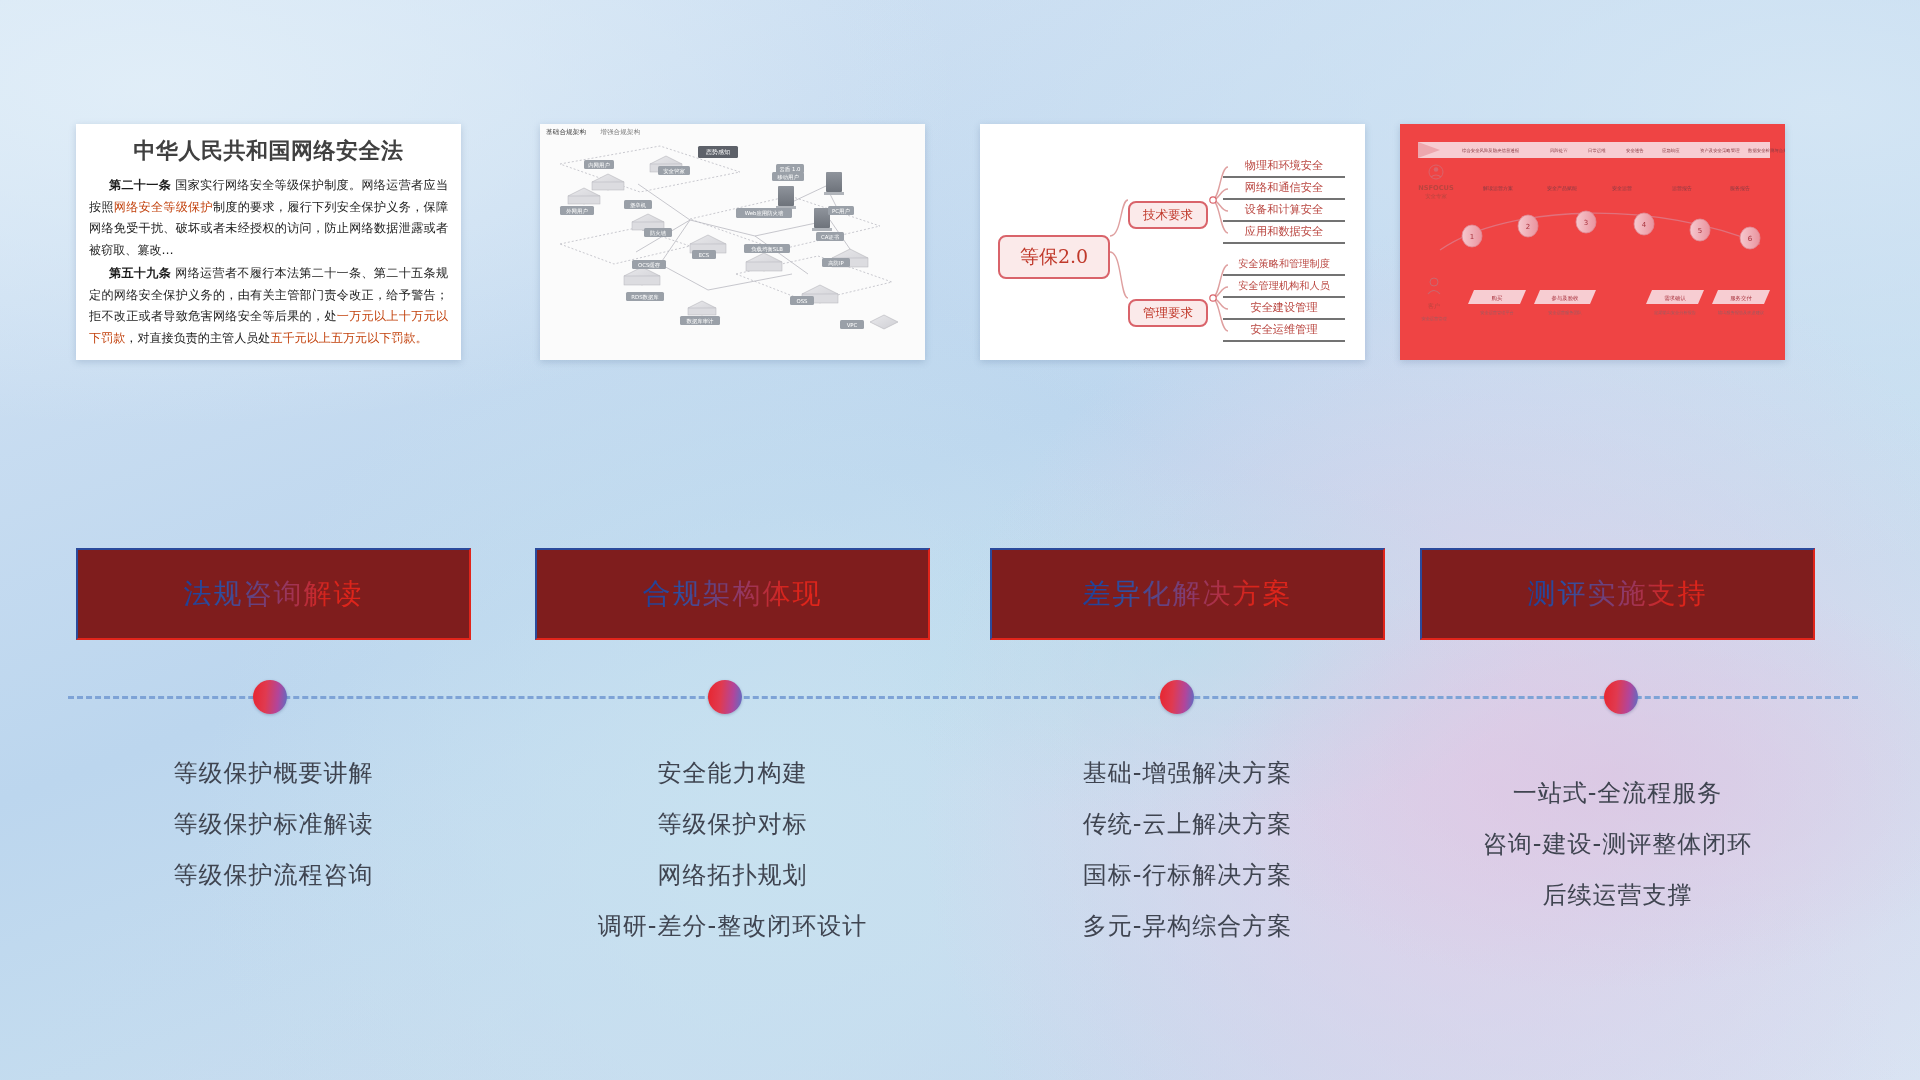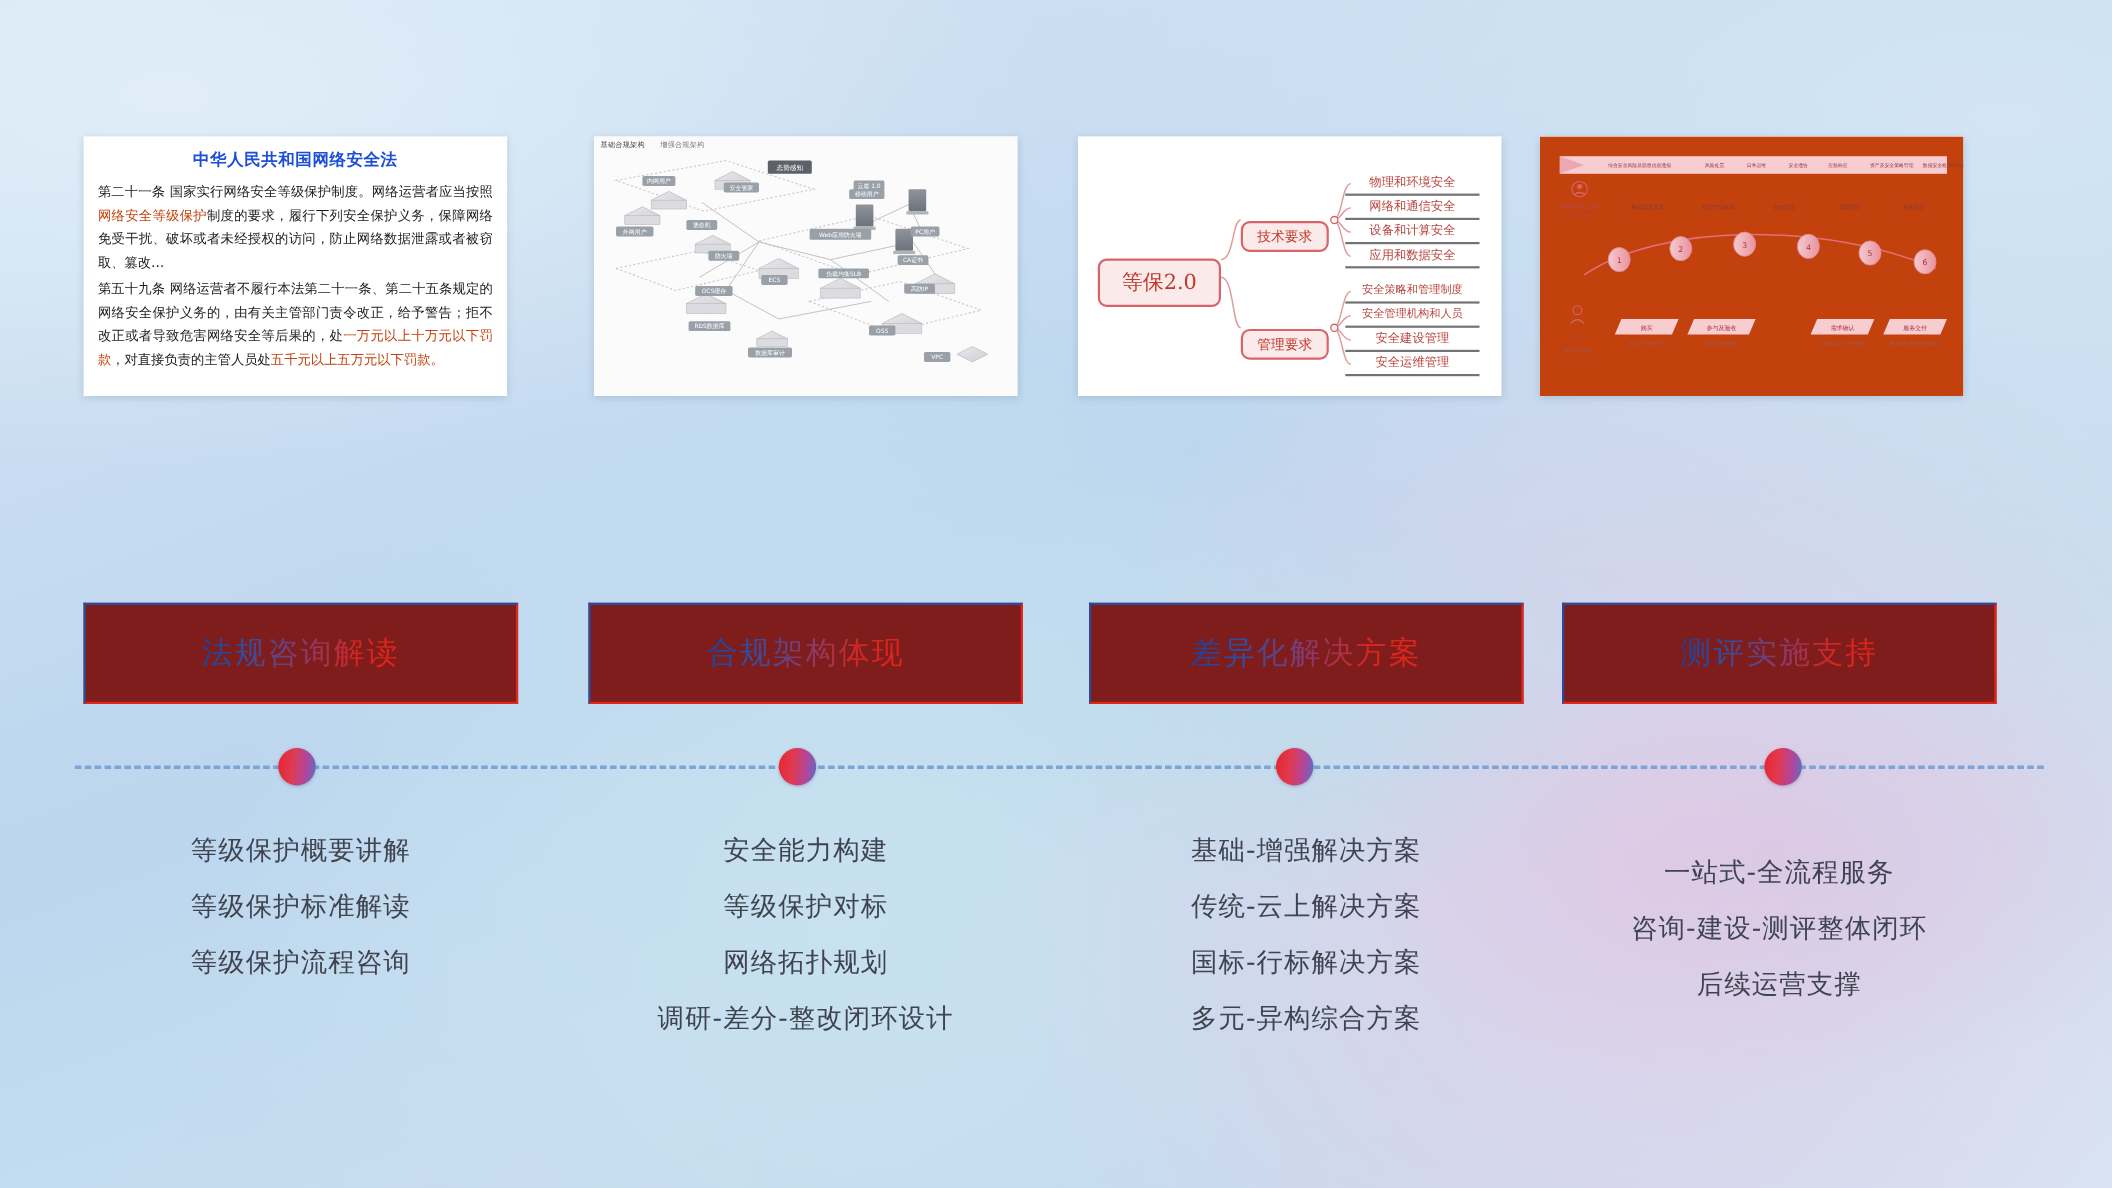--- a/index.html
+++ b/index.html
@@ -37,30 +37,30 @@
     overflow: hidden;
   }
   .card.c1 { left: 76px; }
   .card.c2 { left: 540px; }
   .card.c3 { left: 980px; }
   .card.c4 { left: 1400px; }
 
   
   .law { padding: 12px 13px 0 13px; }
   .law-title {
-    text-align: center; font-weight: bold; font-size: 15px; color: #1d4ed8;
+    text-align: center; font-weight: bold; font-size: 22px; color: #404040;
     letter-spacing: .5px; margin-bottom: 9px;
     font-family: "DejaVu Sans", "Liberation Sans", sans-serif;
   }
   .law p {
     font-size: 12.1px; line-height: 1.78; color: #1b1b1b; text-align: justify;
     font-family: "DejaVu Sans", "Liberation Sans", sans-serif;
   }
   .law p + p { margin-top: 2px; }
-  .law b { font-weight: normal; }
+  .law b { font-weight: bold; margin-left: 20px; }
   .law .hl { color: #c2410c; }
 
   
   .arch { position: relative; width: 100%; height: 100%; background: #fbfbfb; }
   .arch-tabs { position: absolute; left: 6px; top: 4px; font-size: 6.5px; color: #7a7a7a; letter-spacing: .2px; }
   .arch-tabs span { margin-right: 12px; }
   .arch-tabs span.on { color: #3b3b3b; }
   .arch svg { position: absolute; inset: 0; }
 
   
@@ -77,21 +77,21 @@
   .node.b2 { left: 148px; top: 160px; width: 80px; height: 28px; font-size: 12.5px; }
   .leaf {
     position: absolute; left: 243px; width: 122px; height: 22px;
     color: #b9453f; font-size: 11.2px; text-align: center; line-height: 20px;
     border-bottom: 2px solid #737373;
     font-family: "DejaVu Serif", "Liberation Serif", serif;
     white-space: nowrap;
   }
 
   
-  .road { position: relative; width: 100%; height: 100%; background: #c2410c; padding-left: 48px; }
+  .road { position: relative; width: 100%; height: 100%; background: #ef4444; padding-left: 48px; }
   .road svg { position: absolute; inset: 0; }
 
   
   .titles { position: absolute; left: 0; top: 548px; width: 1920px; height: 92px; }
   .titlebox {
     position: absolute; top: 0; height: 92px; width: 395px;
     background: #7f1d1d;
     border-top: 2px solid #2b4a9b; border-left: 2px solid #2b4a9b;
     border-bottom: 2px solid #e1251b; border-right: 2px solid #e1251b;
     display: flex; align-items: center; justify-content: center;

